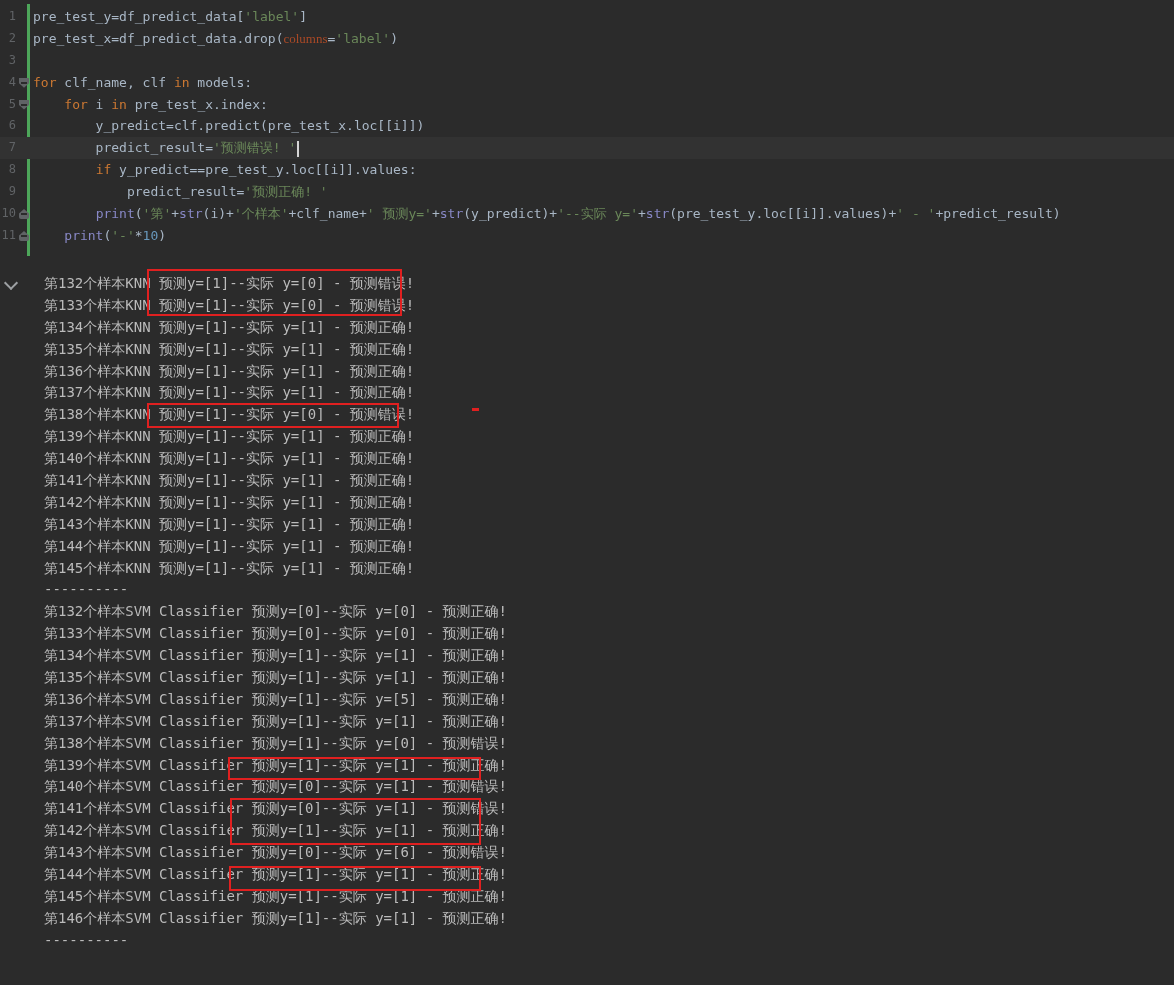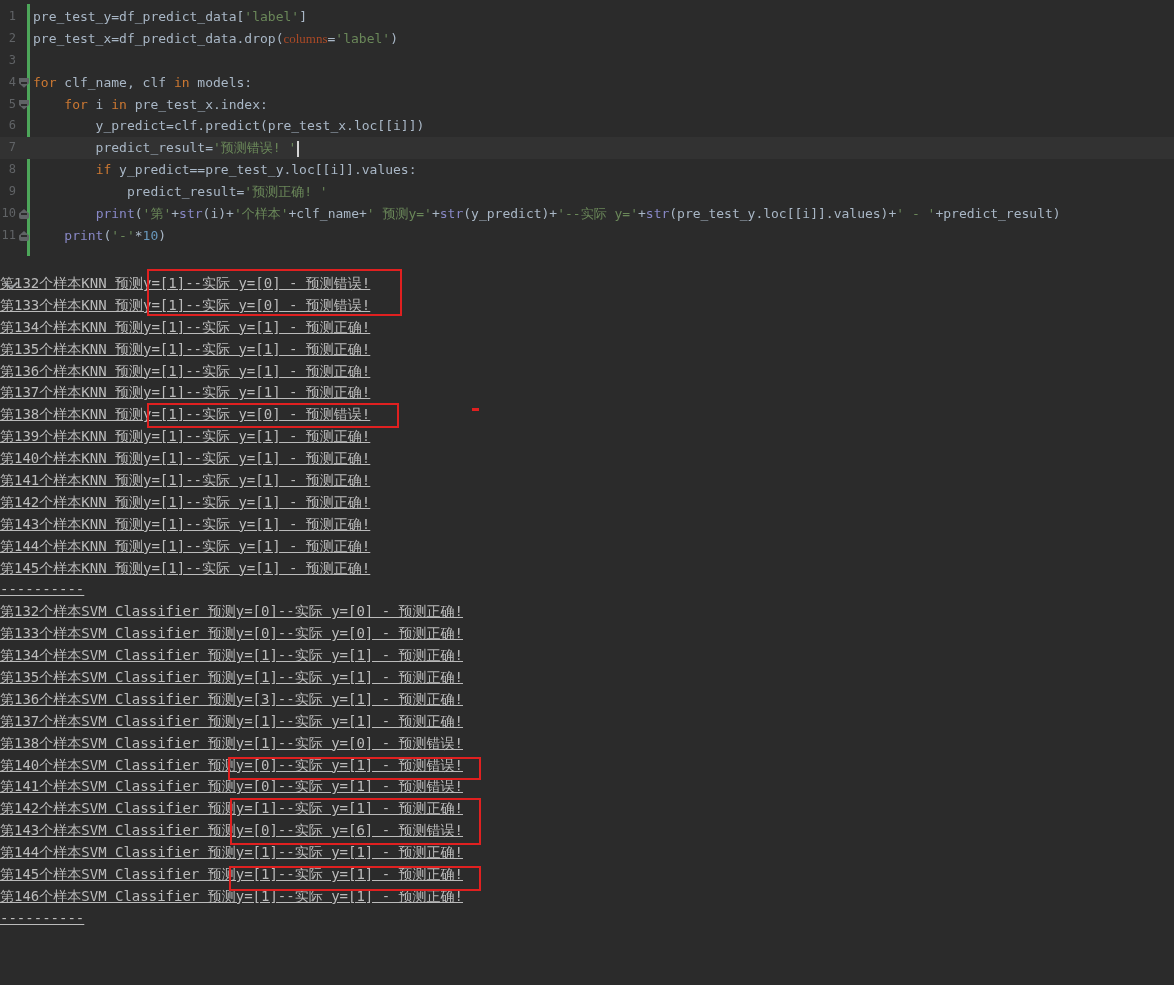--- a/index.html
+++ b/index.html
@@ -31,22 +31,22 @@
   .codetxt{white-space:pre;}
   .tok-d{color:var(--default_text);} .tok-k{color:var(--keyword);}
   .tok-s{color:var(--string);}       .tok-b{color:var(--builtin);margin-top:25px;}
   .tok-n{color:var(--number);}       .tok-a{color:var(--keyword_argument);font-family:Liberation Serif, serif;}
   .cursor{display:inline-block;width:2px;height:16px;background:var(--cursor);
           vertical-align:middle;margin-left:1px;}
   .vcsbar{position:absolute;left:27px;top:4px;width:3px;height:252px;
           background:var(--vcs_added_bar);}
   
   .console{position:absolute;left:0;top:273px;width:1174px;}
-  .cline{height:21.9px;line-height:21.9px;font-size:14px;
-         color:var(--console_text);white-space:pre;text-decoration:underline;}
+  .cline{height:21.9px;line-height:21.9px;padding-left:44px;font-size:14px;
+         color:var(--console_text);white-space:pre;}
   .chevron{position:absolute;left:6px;top:278px;width:8px;height:8px;
            border-left:2px solid #9da0a3;border-bottom:2px solid #9da0a3;
            transform:rotate(-45deg);}
   
   .abox{position:absolute;border:2px solid var(--annotation_red);
         box-sizing:border-box;}
   .adash{position:absolute;background:var(--annotation_red);}
 </style>
 </head>
 <body>
@@ -82,23 +82,24 @@
       <div class="cline">第141个样本KNN 预测y=[1]--实际 y=[1] - 预测正确!</div>
       <div class="cline">第142个样本KNN 预测y=[1]--实际 y=[1] - 预测正确!</div>
       <div class="cline">第143个样本KNN 预测y=[1]--实际 y=[1] - 预测正确!</div>
       <div class="cline">第144个样本KNN 预测y=[1]--实际 y=[1] - 预测正确!</div>
       <div class="cline">第145个样本KNN 预测y=[1]--实际 y=[1] - 预测正确!</div>
       <div class="cline">----------</div>
       <div class="cline">第132个样本SVM Classifier 预测y=[0]--实际 y=[0] - 预测正确!</div>
       <div class="cline">第133个样本SVM Classifier 预测y=[0]--实际 y=[0] - 预测正确!</div>
       <div class="cline">第134个样本SVM Classifier 预测y=[1]--实际 y=[1] - 预测正确!</div>
       <div class="cline">第135个样本SVM Classifier 预测y=[1]--实际 y=[1] - 预测正确!</div>
-      <div class="cline">第136个样本SVM Classifier 预测y=[3]--实际 y=[1] - 预测正确!</div>
+      <div class="cline">第136个样本SVM Classifier 预测y=[1]--实际 y=[5] - 预测正确!</div>
       <div class="cline">第137个样本SVM Classifier 预测y=[1]--实际 y=[1] - 预测正确!</div>
       <div class="cline">第138个样本SVM Classifier 预测y=[1]--实际 y=[0] - 预测错误!</div>
+      <div class="cline">第139个样本SVM Classifier 预测y=[1]--实际 y=[1] - 预测正确!</div>
       <div class="cline">第140个样本SVM Classifier 预测y=[0]--实际 y=[1] - 预测错误!</div>
       <div class="cline">第141个样本SVM Classifier 预测y=[0]--实际 y=[1] - 预测错误!</div>
       <div class="cline">第142个样本SVM Classifier 预测y=[1]--实际 y=[1] - 预测正确!</div>
       <div class="cline">第143个样本SVM Classifier 预测y=[0]--实际 y=[6] - 预测错误!</div>
       <div class="cline">第144个样本SVM Classifier 预测y=[1]--实际 y=[1] - 预测正确!</div>
       <div class="cline">第145个样本SVM Classifier 预测y=[1]--实际 y=[1] - 预测正确!</div>
       <div class="cline">第146个样本SVM Classifier 预测y=[1]--实际 y=[1] - 预测正确!</div>
       <div class="cline">----------</div>
     </div>
 </div>

